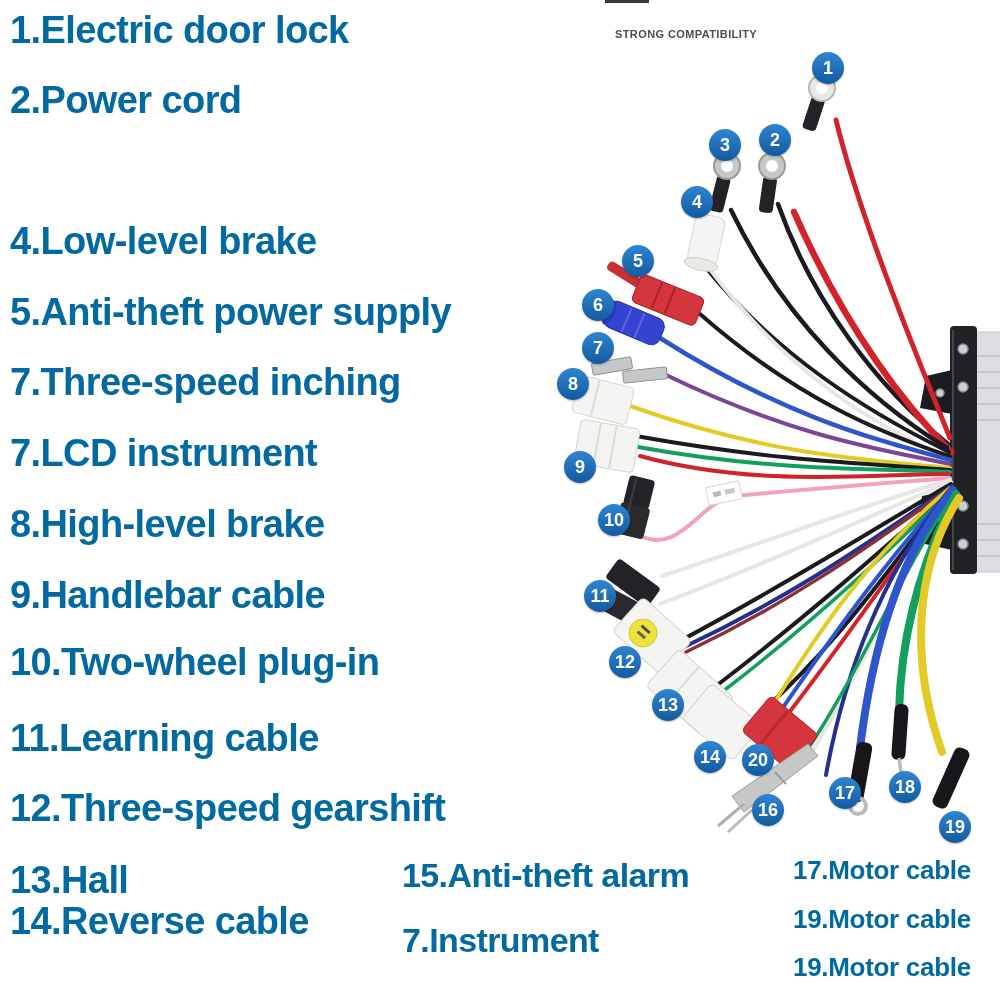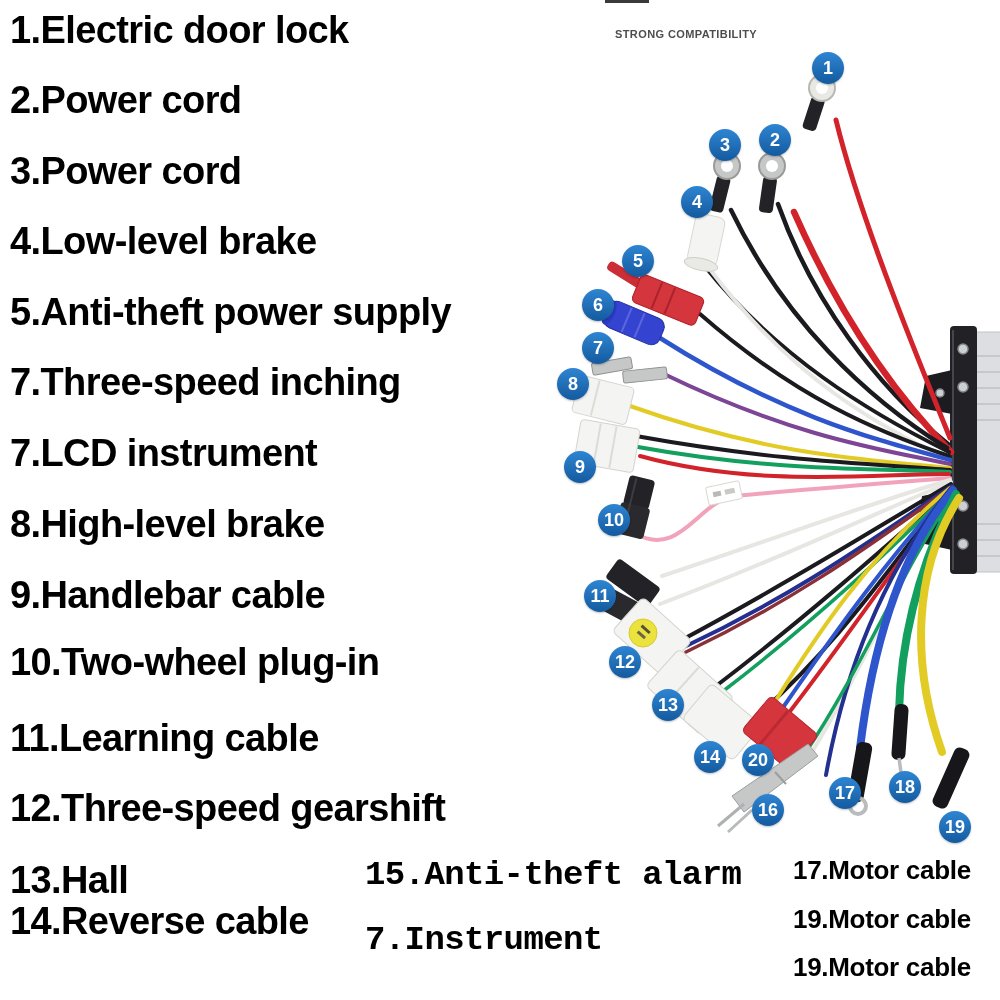--- a/index.html
+++ b/index.html
@@ -1,41 +1,40 @@
 <!DOCTYPE html>
 <html><head>
 <meta charset="utf-8">
 <style>
   html,body{margin:0;padding:0;background:#fff;}
   .stage{position:relative;width:1000px;height:1000px;background:#ffffff;
          font-family:"Liberation Sans",sans-serif;overflow:hidden;}
-  .txt{position:absolute;color:#000000;font-weight:700;white-space:nowrap;letter-spacing:-0.6px;line-height:1;}
+  .txt{position:absolute;color:#0369a1;font-weight:700;white-space:nowrap;letter-spacing:-0.6px;line-height:1;}
   .L{left:10px;font-size:38px;}
-  .M{left:365px;font-size:34px;font-family:Liberation Mono, monospace;}
+  .M{left:402px;font-size:34px;}
   .R{left:793px;font-size:26px;letter-spacing:-0.3px;}
   .tagline{position:absolute;left:579px;top:28px;font-size:11px;font-weight:700;
            color:#4d4d4d;letter-spacing:0.4px;margin-left:36px;}
   .topline{position:absolute;left:605px;top:0;width:44px;height:3px;background:#3a3a3a;}
   .badge{position:absolute;width:32px;height:32px;margin:-16px 0 0 -16px;border-radius:50%;
          background:linear-gradient(180deg,#2e85d2,#145a9f);color:#fff;font-size:18px;
          font-weight:700;display:flex;align-items:center;justify-content:center;
          font-family:"Liberation Sans",sans-serif;box-shadow:0 1px 2px rgba(0,0,0,.25);}
   svg.diagram{position:absolute;left:0;top:0;}
 </style>
 </head>
 <body>
 
 <div class="stage">
 
   <div class="topline"></div>
   <div class="tagline">STRONG COMPATIBILITY</div>
 
   <div class="txt L" style="top:11px">1.Electric door lock</div>
   <div class="txt L" style="top:81px">2.Power cord</div>
-  <div class="txt L" style="top:152px">3.Power cord</div>
   <div class="txt L" style="top:222px">4.Low-level brake</div>
   <div class="txt L" style="top:293px">5.Anti-theft power supply</div>
   <div class="txt L" style="top:363px">7.Three-speed inching</div>
   <div class="txt L" style="top:434px">7.LCD instrument</div>
   <div class="txt L" style="top:505px">8.High-level brake</div>
   <div class="txt L" style="top:576px">9.Handlebar cable</div>
   <div class="txt L" style="top:643px">10.Two-wheel plug-in</div>
   <div class="txt L" style="top:719px">11.Learning cable</div>
   <div class="txt L" style="top:789px">12.Three-speed gearshift</div>
   <div class="txt L" style="top:861px">13.Hall</div>

